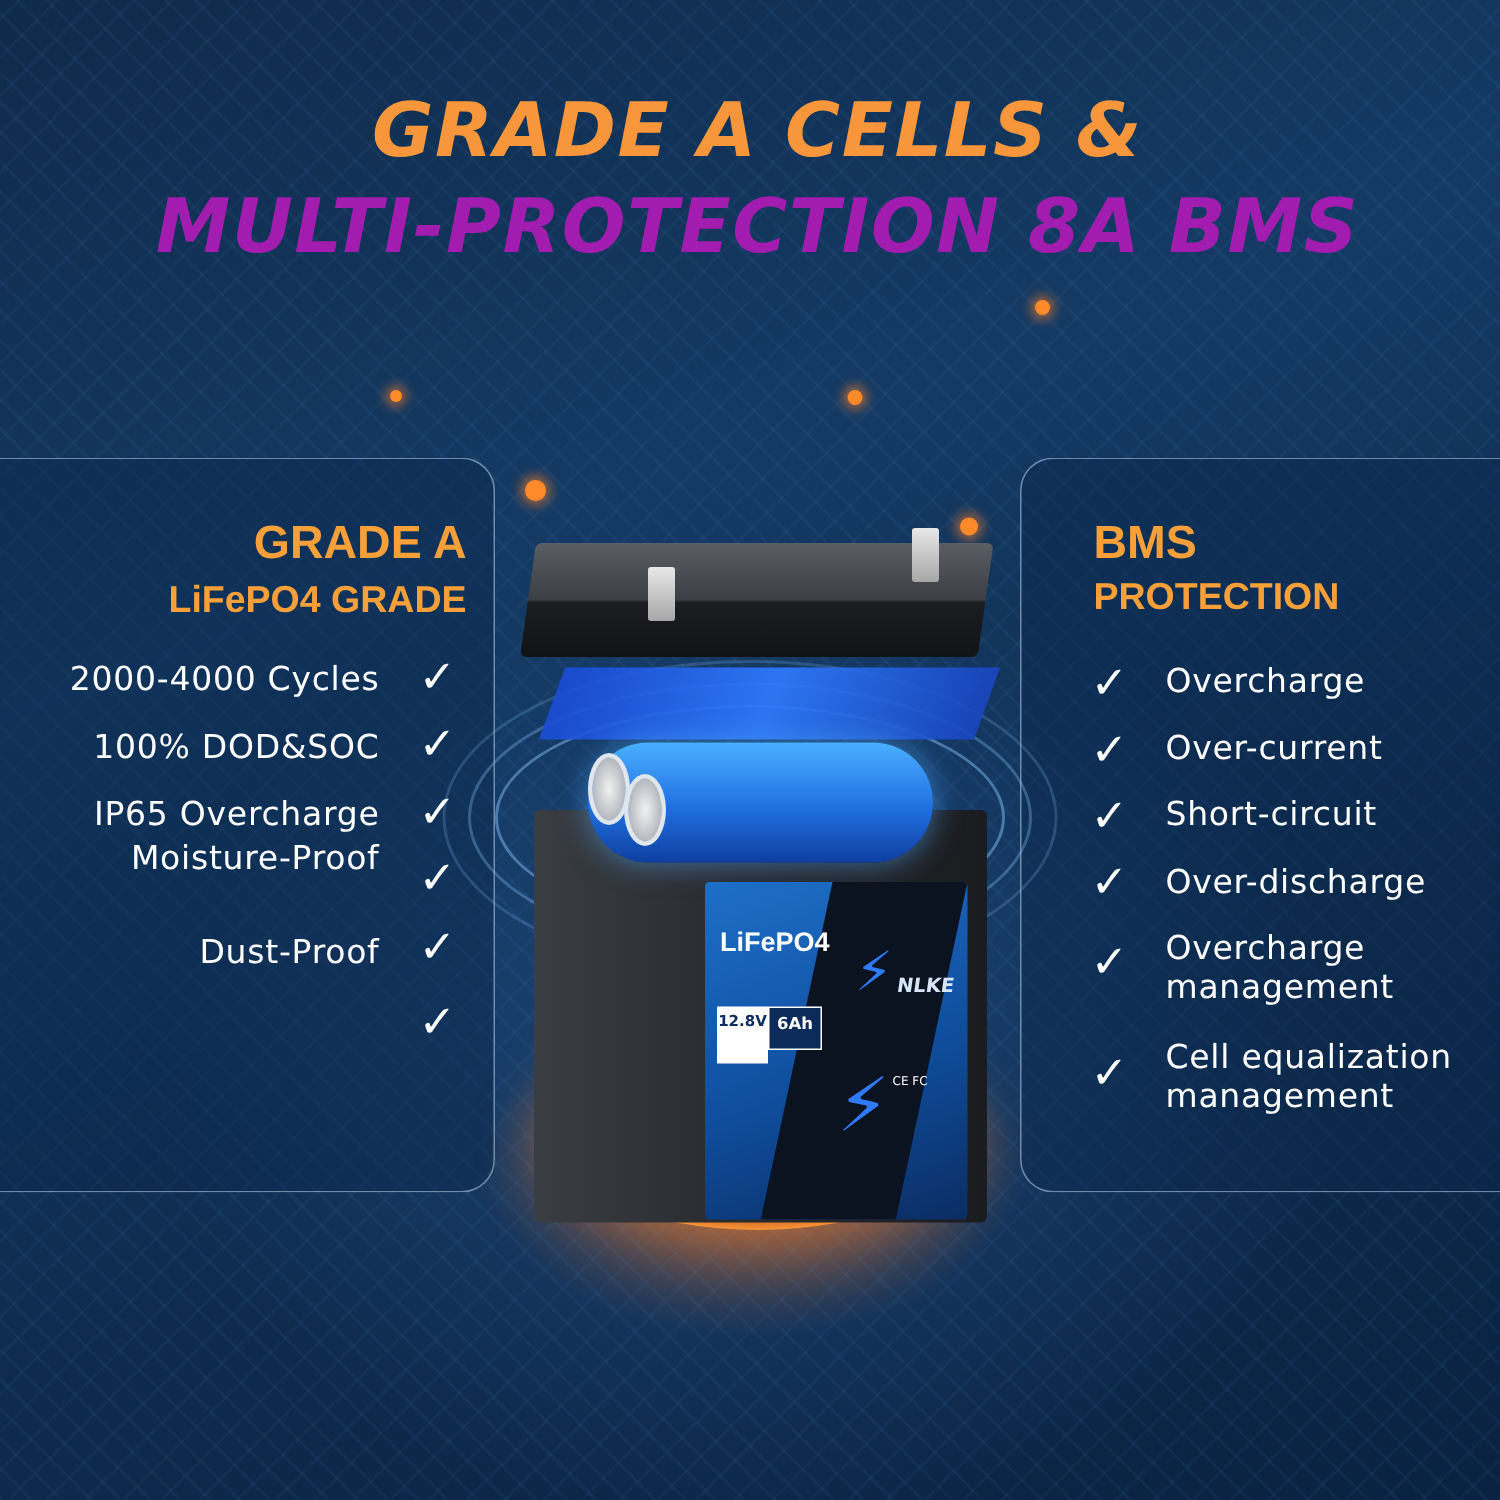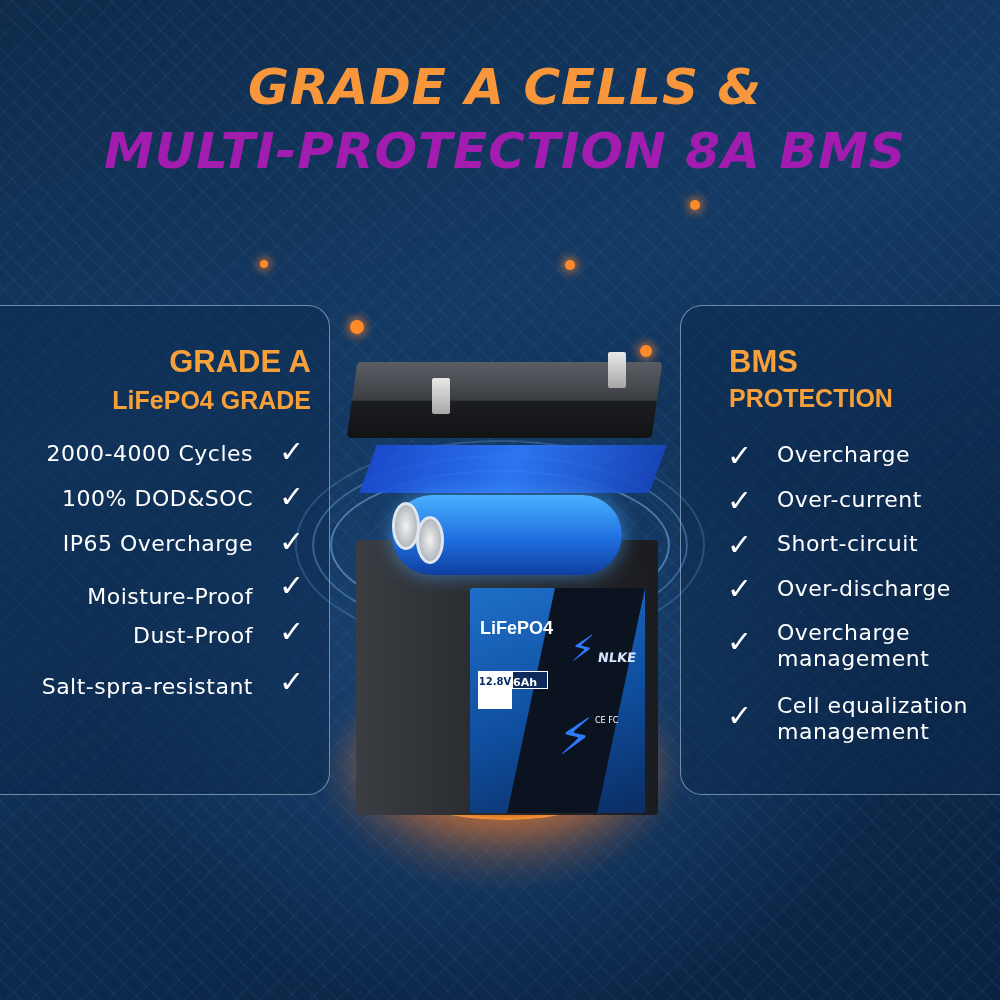--- a/index.html
+++ b/index.html
@@ -74,21 +74,21 @@
     border-radius: 4px;
   }
   .label {
     position: absolute; left: 470px; top: 588px; width: 175px; height: 225px;
     background: linear-gradient(160deg, #1e6fc8 0%, #0f4e9e 55%, #0b2d63 100%);
     border-radius: 3px; overflow: hidden;
   }
   .label .dark { position: absolute; right: 0; top: 0; width: 90px; height: 100%; background: #0b1220; transform: skewX(-12deg); transform-origin: top; }
   .label .chem { position: absolute; left: 10px; top: 30px; font-family: "Liberation Sans", sans-serif; font-weight: bold; font-size: 18px; color: #fff; }
   .label .volt { position: absolute; left: 8px; top: 83px; width: 34px; height: 38px; background: #fff; color: #0b2d63; font-size: 10px; font-weight: bold; text-align: center; line-height: 22px; }
-  .label .cap { position: absolute; left: 42px; top: 83px; width: 36px; height: 18px; background: #0c2a5a; color: #fff; font-size: 11px; font-weight: bold; line-height: 22px; border: 1px solid #fff; }
+  .label .cap { position: absolute; left: 42px; top: 83px; width: 36px; height: 29px; background: #0c2a5a; color: #fff; font-size: 11px; font-weight: bold; text-align: center; line-height: 22px; border: 1px solid #fff; }
   .label .brand { position: absolute; left: 128px; top: 62px; font-size: 13px; font-weight: bold; color: #d9e6ff; transform: skewX(-8deg); }
   .label .cert { position: absolute; left: 125px; top: 128px; font-size: 8px; color: #fff; }
   .label .bolt { position: absolute; left: 100px; top: 40px; color: #2f7bff; font-size: 36px; }
   .label .bolt2 { position: absolute; left: 88px; top: 120px; color: #2f7bff; font-size: 50px; }
 </style>
 </head>
 <body>
 
 <div class="pcb"></div>
 <div class="dot" style="left:350px;top:320px;width:14px;height:14px"></div>
@@ -103,25 +103,24 @@
 <div class="panel left">
   <div class="ptitle t1">GRADE A</div>
   <div class="ptitle t2">LiFePO4 GRADE</div>
 
   <div class="item" style="top:135px">2000-4000 Cycles</div>
   <div class="check" style="top:128px">✓</div>
   <div class="item" style="top:180px">100% DOD&amp;SOC</div>
   <div class="check" style="top:173px">✓</div>
   <div class="item" style="top:225px">IP65 Overcharge</div>
   <div class="check" style="top:218px">✓</div>
-  <div class="item" style="top:278px">Moisture-Proof</div>
+  <div class="item" style="top:254px">Moisture-Proof</div>
   <div class="check" style="top:262px">✓</div>
   <div class="item" style="top:317px">Dust-Proof</div>
   <div class="check" style="top:308px">✓</div>
-  <div class="item" style="top:368px">Salt-spra-resistant</div>
   <div class="check" style="top:358px">✓</div>
 </div>
 
 <div class="panel right">
   <div class="ptitle t1">BMS</div>
   <div class="ptitle t2">PROTECTION</div>
 
   <div class="check" style="top:132px">✓</div>
   <div class="item" style="top:136px">Overcharge</div>
   <div class="check" style="top:177px">✓</div>

